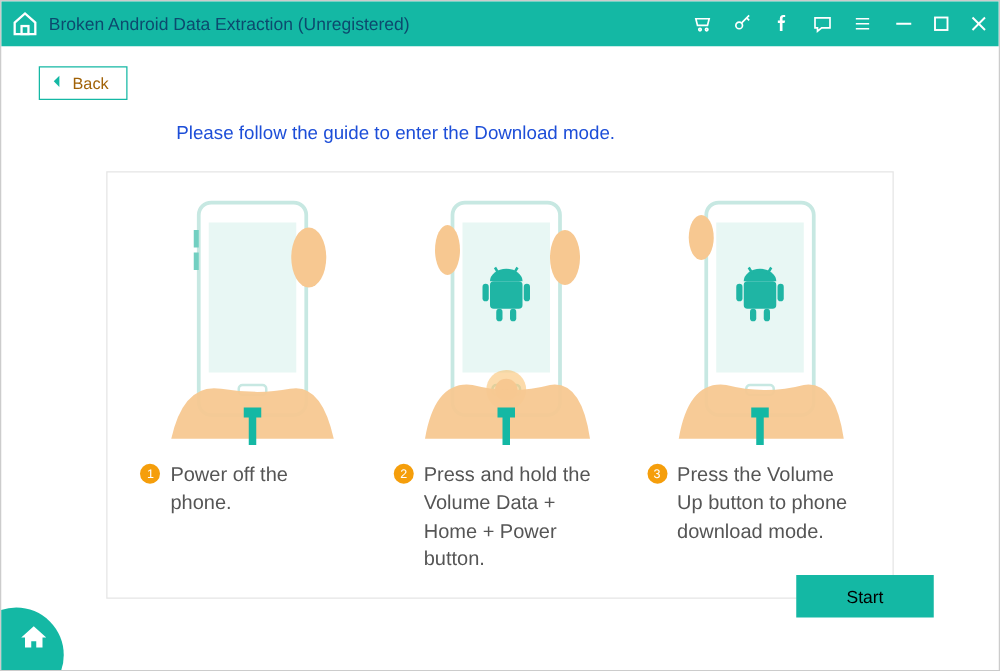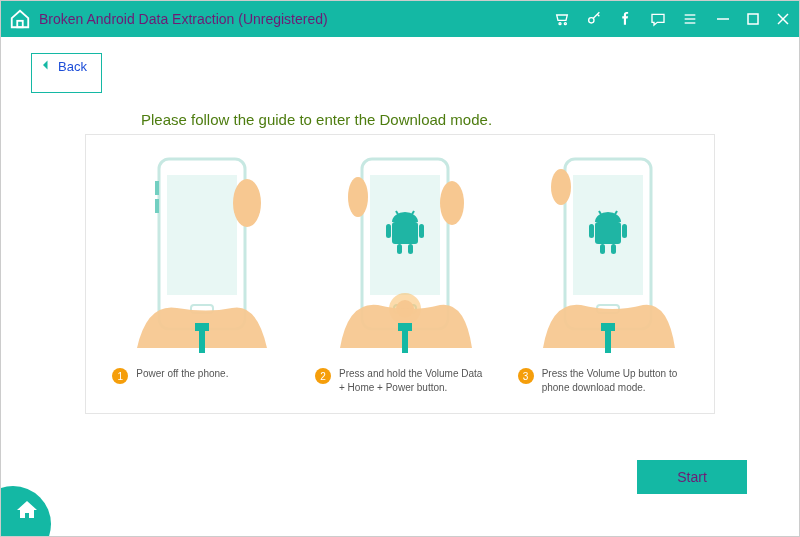--- a/index.html
+++ b/index.html
@@ -11,51 +11,51 @@
     border: 1px solid #ccc;
     position: relative;
     overflow: hidden;
   }
   .titlebar {
     height: 36px;
     background: #14b8a4;
     display: flex;
     align-items: center;
     padding: 0 8px;
-    color: #701a75;
+    color: #0c4a6e;
     justify-content: flex-end;
   }
   .home-icon {
     width: 22px; height: 22px;
     margin-right: 8px;
     display: flex; align-items: center; justify-content: center;
   }
   .title-text { font-size: 14px; flex: 0 0 auto; }
   .titlebar-spacer { flex: 1; }
   .tb-icons { display: flex; align-items: center; gap: 14px; margin-right: 6px; }
   .tb-icon { width: 18px; height: 18px; display:flex; align-items:center; justify-content:center; cursor: pointer; }
   .tb-icon svg { width: 16px; height: 16px; }
   .win-controls { display: flex; align-items: center; gap: 14px; margin-left: 10px; }
   .win-btn { width: 16px; height: 16px; display:flex; align-items:center; justify-content:center; cursor:pointer; }
   .content { padding: 16px 30px 0 30px; }
   .back-btn {
     border: 1px solid #14b8a4;
-    color: #1d4ed8;
+    color: #a16207;
     background: #fff;
-    padding: 5px 14px 18px 8px;
+    padding: 5px 14px 5px 8px;
     font-size: 13px;
     display: inline-flex;
     align-items: flex-start;
     gap: 6px;
     cursor: pointer;
   }
   .instruction {
-    margin: 18px 0 6px 110px;
+    margin: 18px 0 22px 110px;
     font-size: 15px;
-    color: #4d7c0f;
+    color: #1d4ed8;
   }
   .guide-box {
     margin: 0 auto;
     width: 630px;
     border: 1px solid #e5e5e5;
     padding: 18px 10px 18px 10px;
     display: flex;
     justify-content: space-around;
   }
   .step {
@@ -80,32 +80,32 @@
     width: 16px; height: 16px;
     border-radius: 50%;
     background: #f59e0b;
     color: #fff;
     font-size: 10px;
     display: flex; align-items: center; justify-content: center;
     flex-shrink: 0;
     margin-top: 1px;
   }
   .step-text {
-    font-size: 10px;
+    font-size: 16px;
     color: #555;
     line-height: 1.4;
   }
   .start-btn {
     position: absolute;
     right: 52px;
     bottom: 42px;
     width: 110px;
     height: 34px;
     background: #14b8a4;
-    color: #701a75;
+    color: #000000;
     border: none;
     font-size: 14px;
     cursor: pointer;
   }
   .corner-home {
     position: absolute;
     left: -26px;
     bottom: -26px;
     width: 76px;
     height: 76px;

